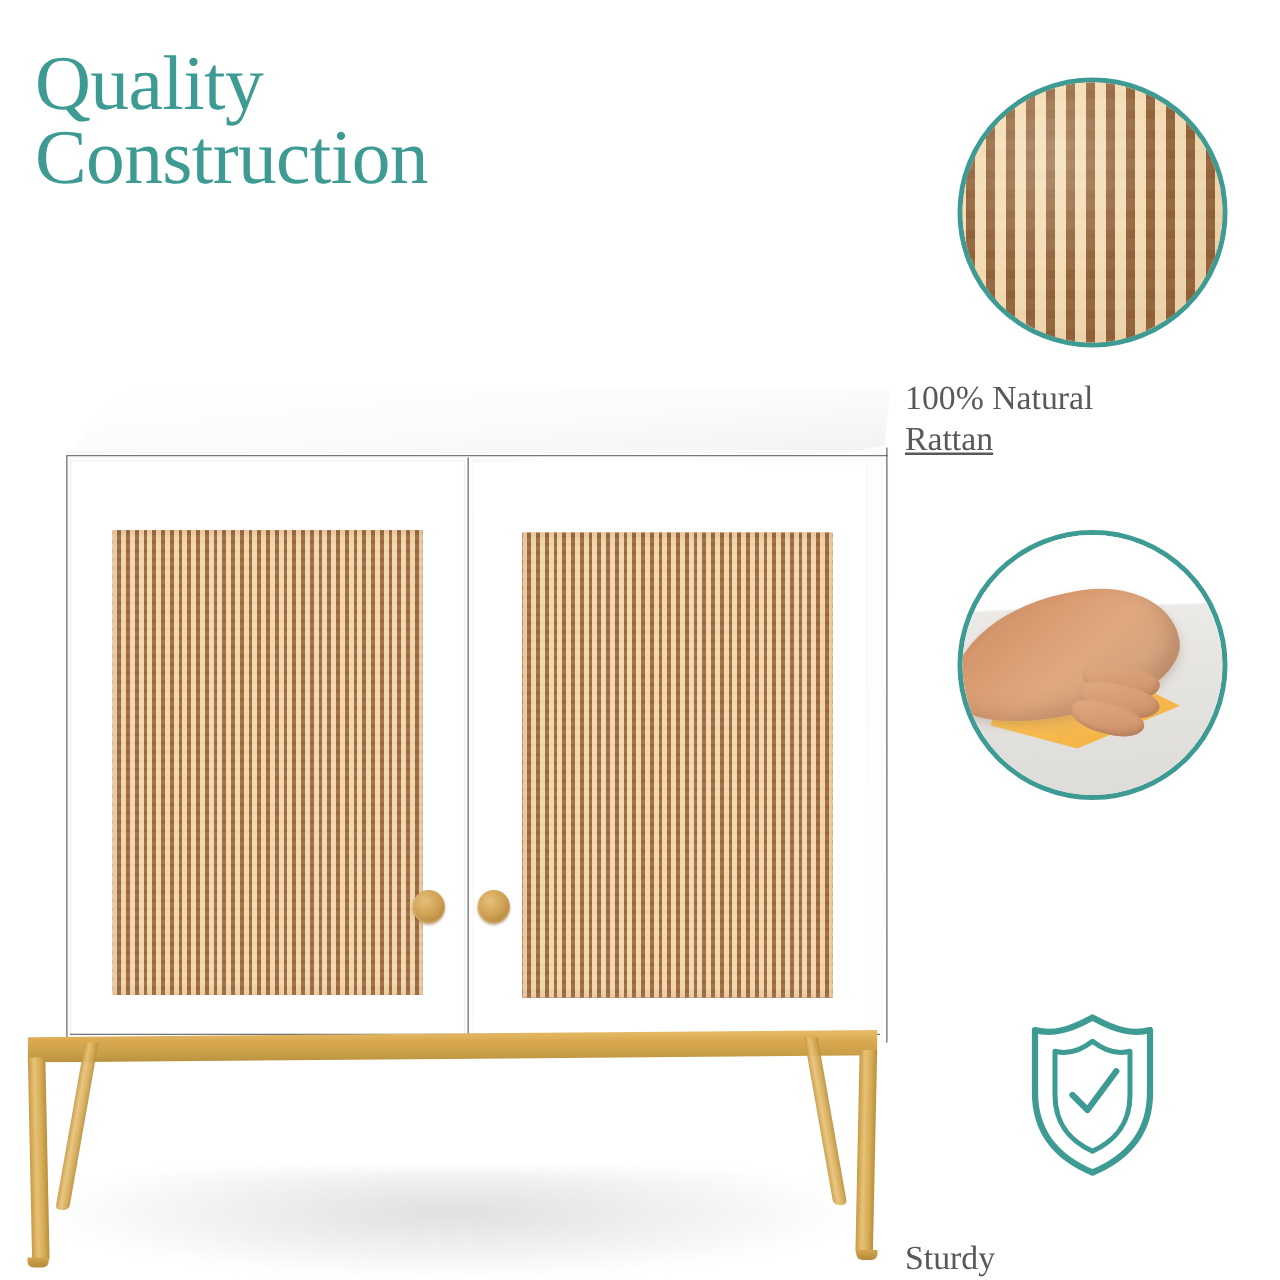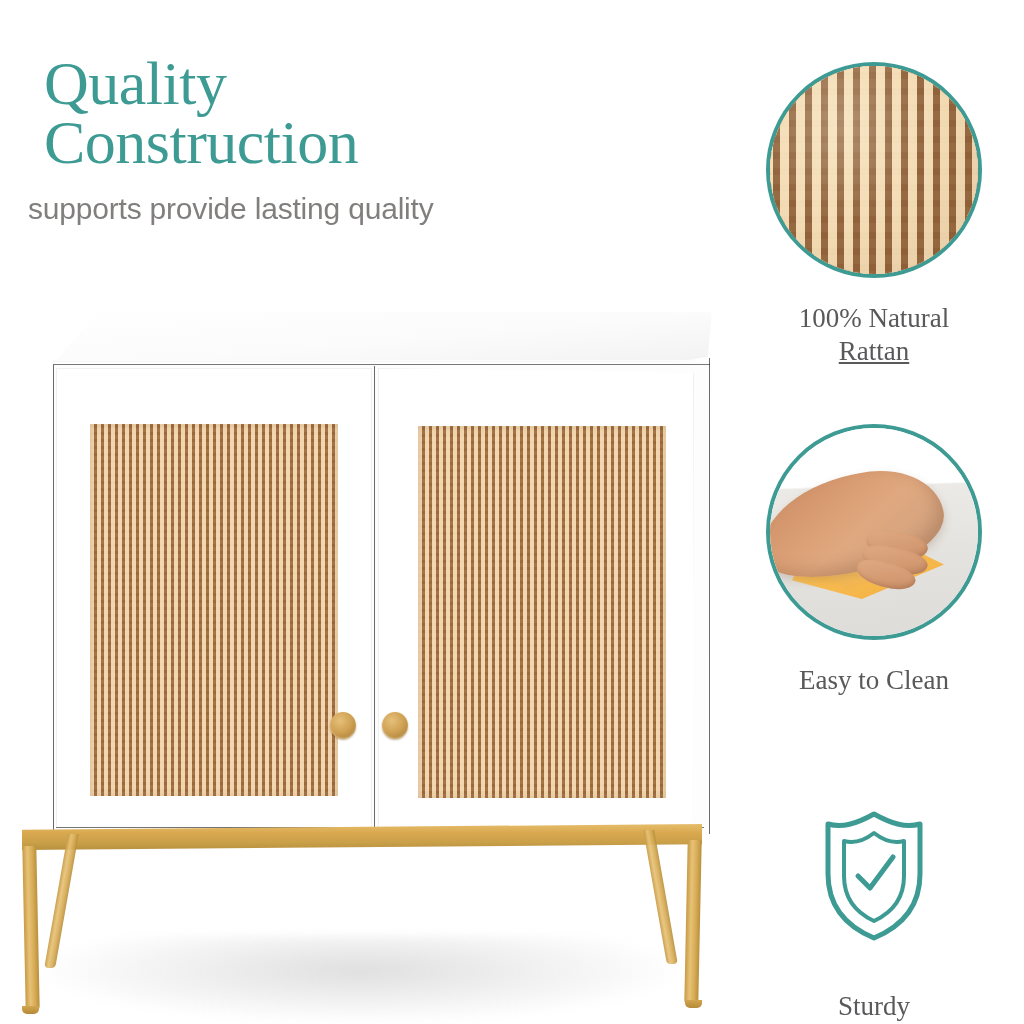--- a/index.html
+++ b/index.html
@@ -22,21 +22,21 @@
     top: 38px;
     width: 560px;
   }
   #headline {
     font-family: "Liberation Serif", serif;
     color: #3d9b94;
     font-size: 62px;
     line-height: 0.95;
     font-weight: 400;
     letter-spacing: -0.5px;
-    margin: 16px;
+    margin: 0;
   }
   #headline .l2 { display: block; }
   #subheadline {
     margin: 18px 0 0 0;
     font-family: "Liberation Sans", sans-serif;
     color: #817f7d;
     font-size: 30px;
     line-height: 1.28;
     font-weight: 300;
     letter-spacing: -0.2px;
@@ -177,21 +177,21 @@
   #foot-fr { left: 685px; top: 700px; }
 
   
   #feature-column {
     position: absolute;
     left: 724px;
     top: 0;
     width: 300px;
     height: 1024px;
   }
-  .feature { position: absolute; width: 300px; text-align: center; }
+  .feature { position: absolute; width: 300px; }
   #feature-rattan { top: 62px; }
   #feature-clean  { top: 424px; }
   #feature-durable{ top: 786px; }
 
   .circle-frame {
     width: 216px;
     height: 216px;
     margin: 0 auto;
     border-radius: 50%;
     border: 4px solid #3d9b94;
@@ -273,21 +273,20 @@
 </style>
 </head>
 <body>
 
 <div id="headline-block">
   <h1 id="headline">
     <span>Quality</span>
     <span class="l2">Construction</span>
   </h1>
   <p id="subheadline">
-    <span class="l2">supports provide lasting quality</span>
   </p>
 </div>
 
 <div id="cabinet-scene">
   <div id="floor-shadow"></div>
 
   <div id="cabinet-top"></div>
   <div id="cabinet-top-edge"></div>
 
   <div id="cabinet-side"></div>
@@ -335,23 +334,20 @@
   <div class="feature" id="feature-clean">
     <div class="circle-frame">
       <div id="clean-bg"></div>
       <div id="clean-cloth"></div>
       <div id="clean-cloth-fold"></div>
       <div id="clean-hand"></div>
       <div class="finger" id="finger-1"></div>
       <div class="finger" id="finger-2"></div>
       <div class="finger" id="finger-3"></div>
     </div>
-    <p class="caption">
-      <span>Easy to Clean</span>
-    </p>
   </div>
 
   <div class="feature" id="feature-durable">
     <div id="shield-wrap">
       <svg width="104" height="136" viewBox="0 0 104 136" fill="none" aria-hidden="true">
         <path d="M6 16 C20 20 34 16 52 6 C70 16 84 20 98 16 L98 66 C98 102 76 120 52 130 C28 120 6 102 6 66 Z" stroke="#3d9b94" stroke-width="5" stroke-linejoin="round" fill="none"></path>
         <path d="M22 33 C33 36 43 32 52 25 C61 32 71 36 82 33 L82 68 C82 94 67 106 52 113 C37 106 22 94 22 68 Z" stroke="#3d9b94" stroke-width="4" stroke-linejoin="round" fill="none"></path>
         <path d="M36 68 L48 80 L71 49" stroke="#3d9b94" stroke-width="5" stroke-linecap="round" stroke-linejoin="round" fill="none"></path>
       </svg>
     </div>

